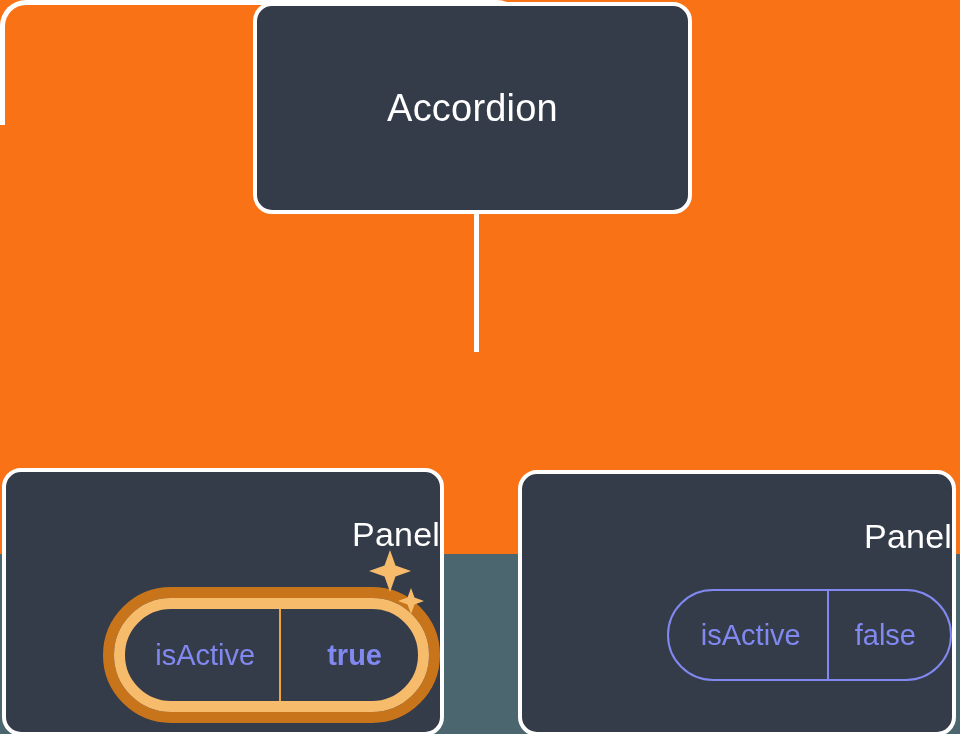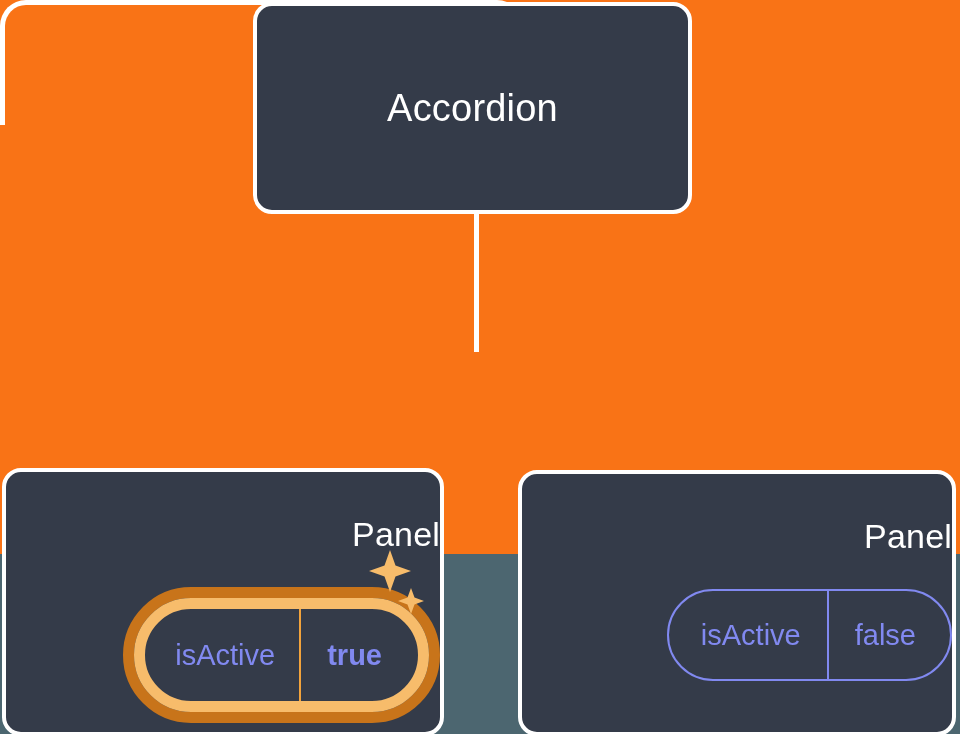--- a/index.html
+++ b/index.html
@@ -148,20 +148,21 @@
     height: 92px;
     box-sizing: content-box;
   }
   .chip-hot .chip-key {
     padding: 0 24px 0 30px;
     border-right: 2px solid #f2a33c;
   }
   .chip-hot .chip-val {
     padding: 0 36px 0 26px;
     font-weight: 700;
+    margin-left: 20px;
   }
 
   
   .sparkles {
     position: absolute;
     right: 16px;
     top: 76px;
     width: 58px;
     height: 72px;
     pointer-events: none;

